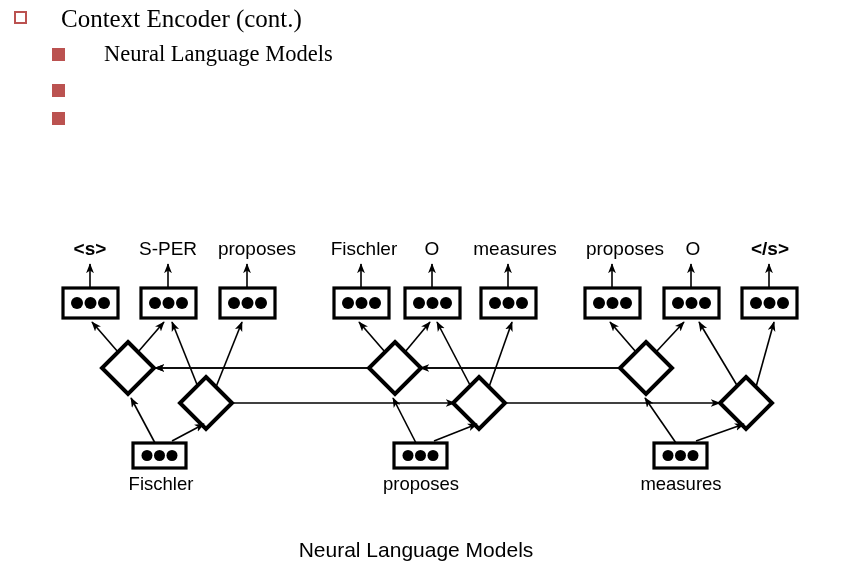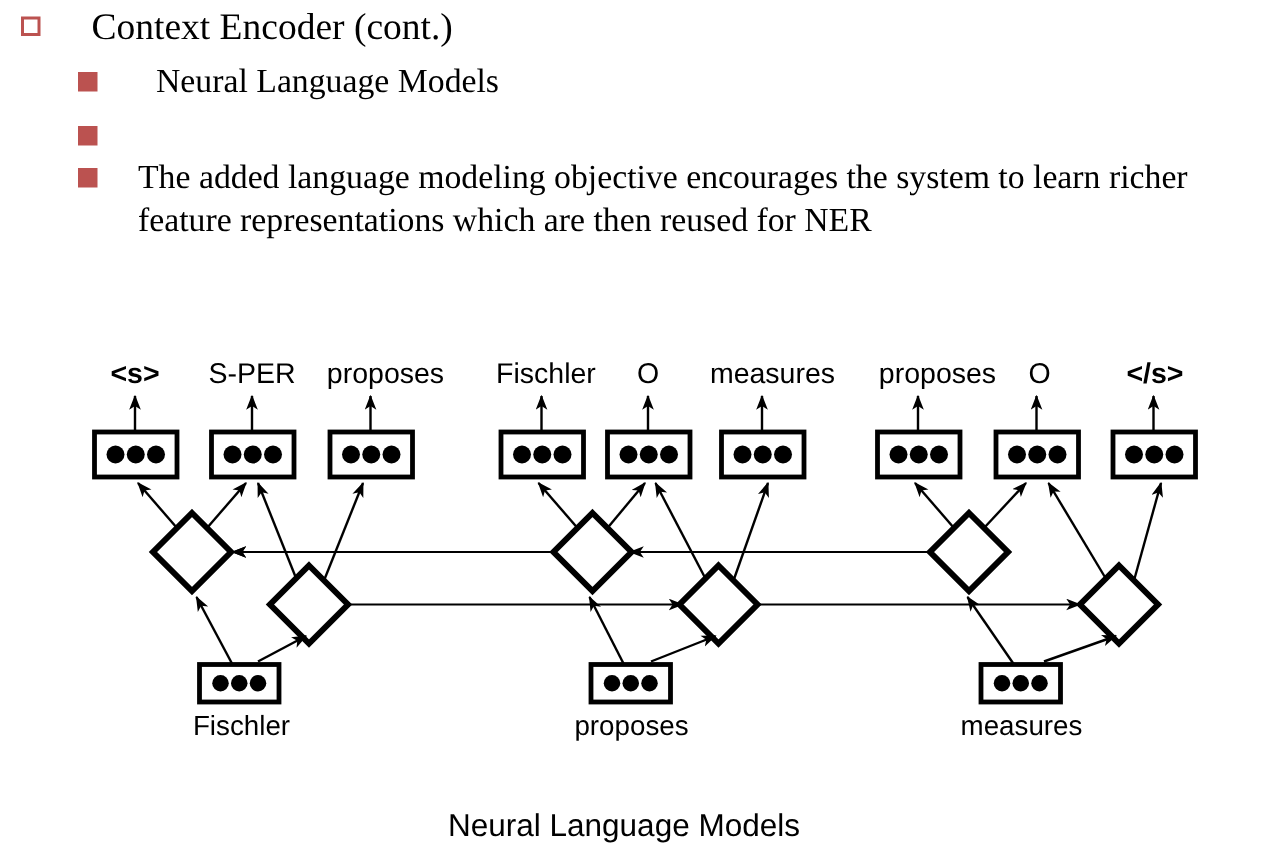--- a/index.html
+++ b/index.html
@@ -147,21 +147,20 @@
   <div class="bullet-row lvl2">
     <span class="marker">
         <span class="sq-fill"></span>
       </span>
   </div>
 
   <div class="bullet-row lvl2">
     <span class="marker">
         <span class="sq-fill"></span>
       </span>
-    <span class="text">The added language modeling objective encourages the system to learn richer feature representations which are then reused for NER</span>
   </div>
 
 </div>
 
 <div id="figure">
 <svg width="857" height="344" viewBox="0 0 857 344" xmlns="http://www.w3.org/2000/svg">
 
   <defs>
     <marker id="ah" markerWidth="11" markerHeight="11" refX="9.2" refY="4" orient="auto" markerUnits="userSpaceOnUse">
       <path d="M0,0.1 L10,4 L0,7.9 L2.6,4 Z" fill="#000000"></path>

